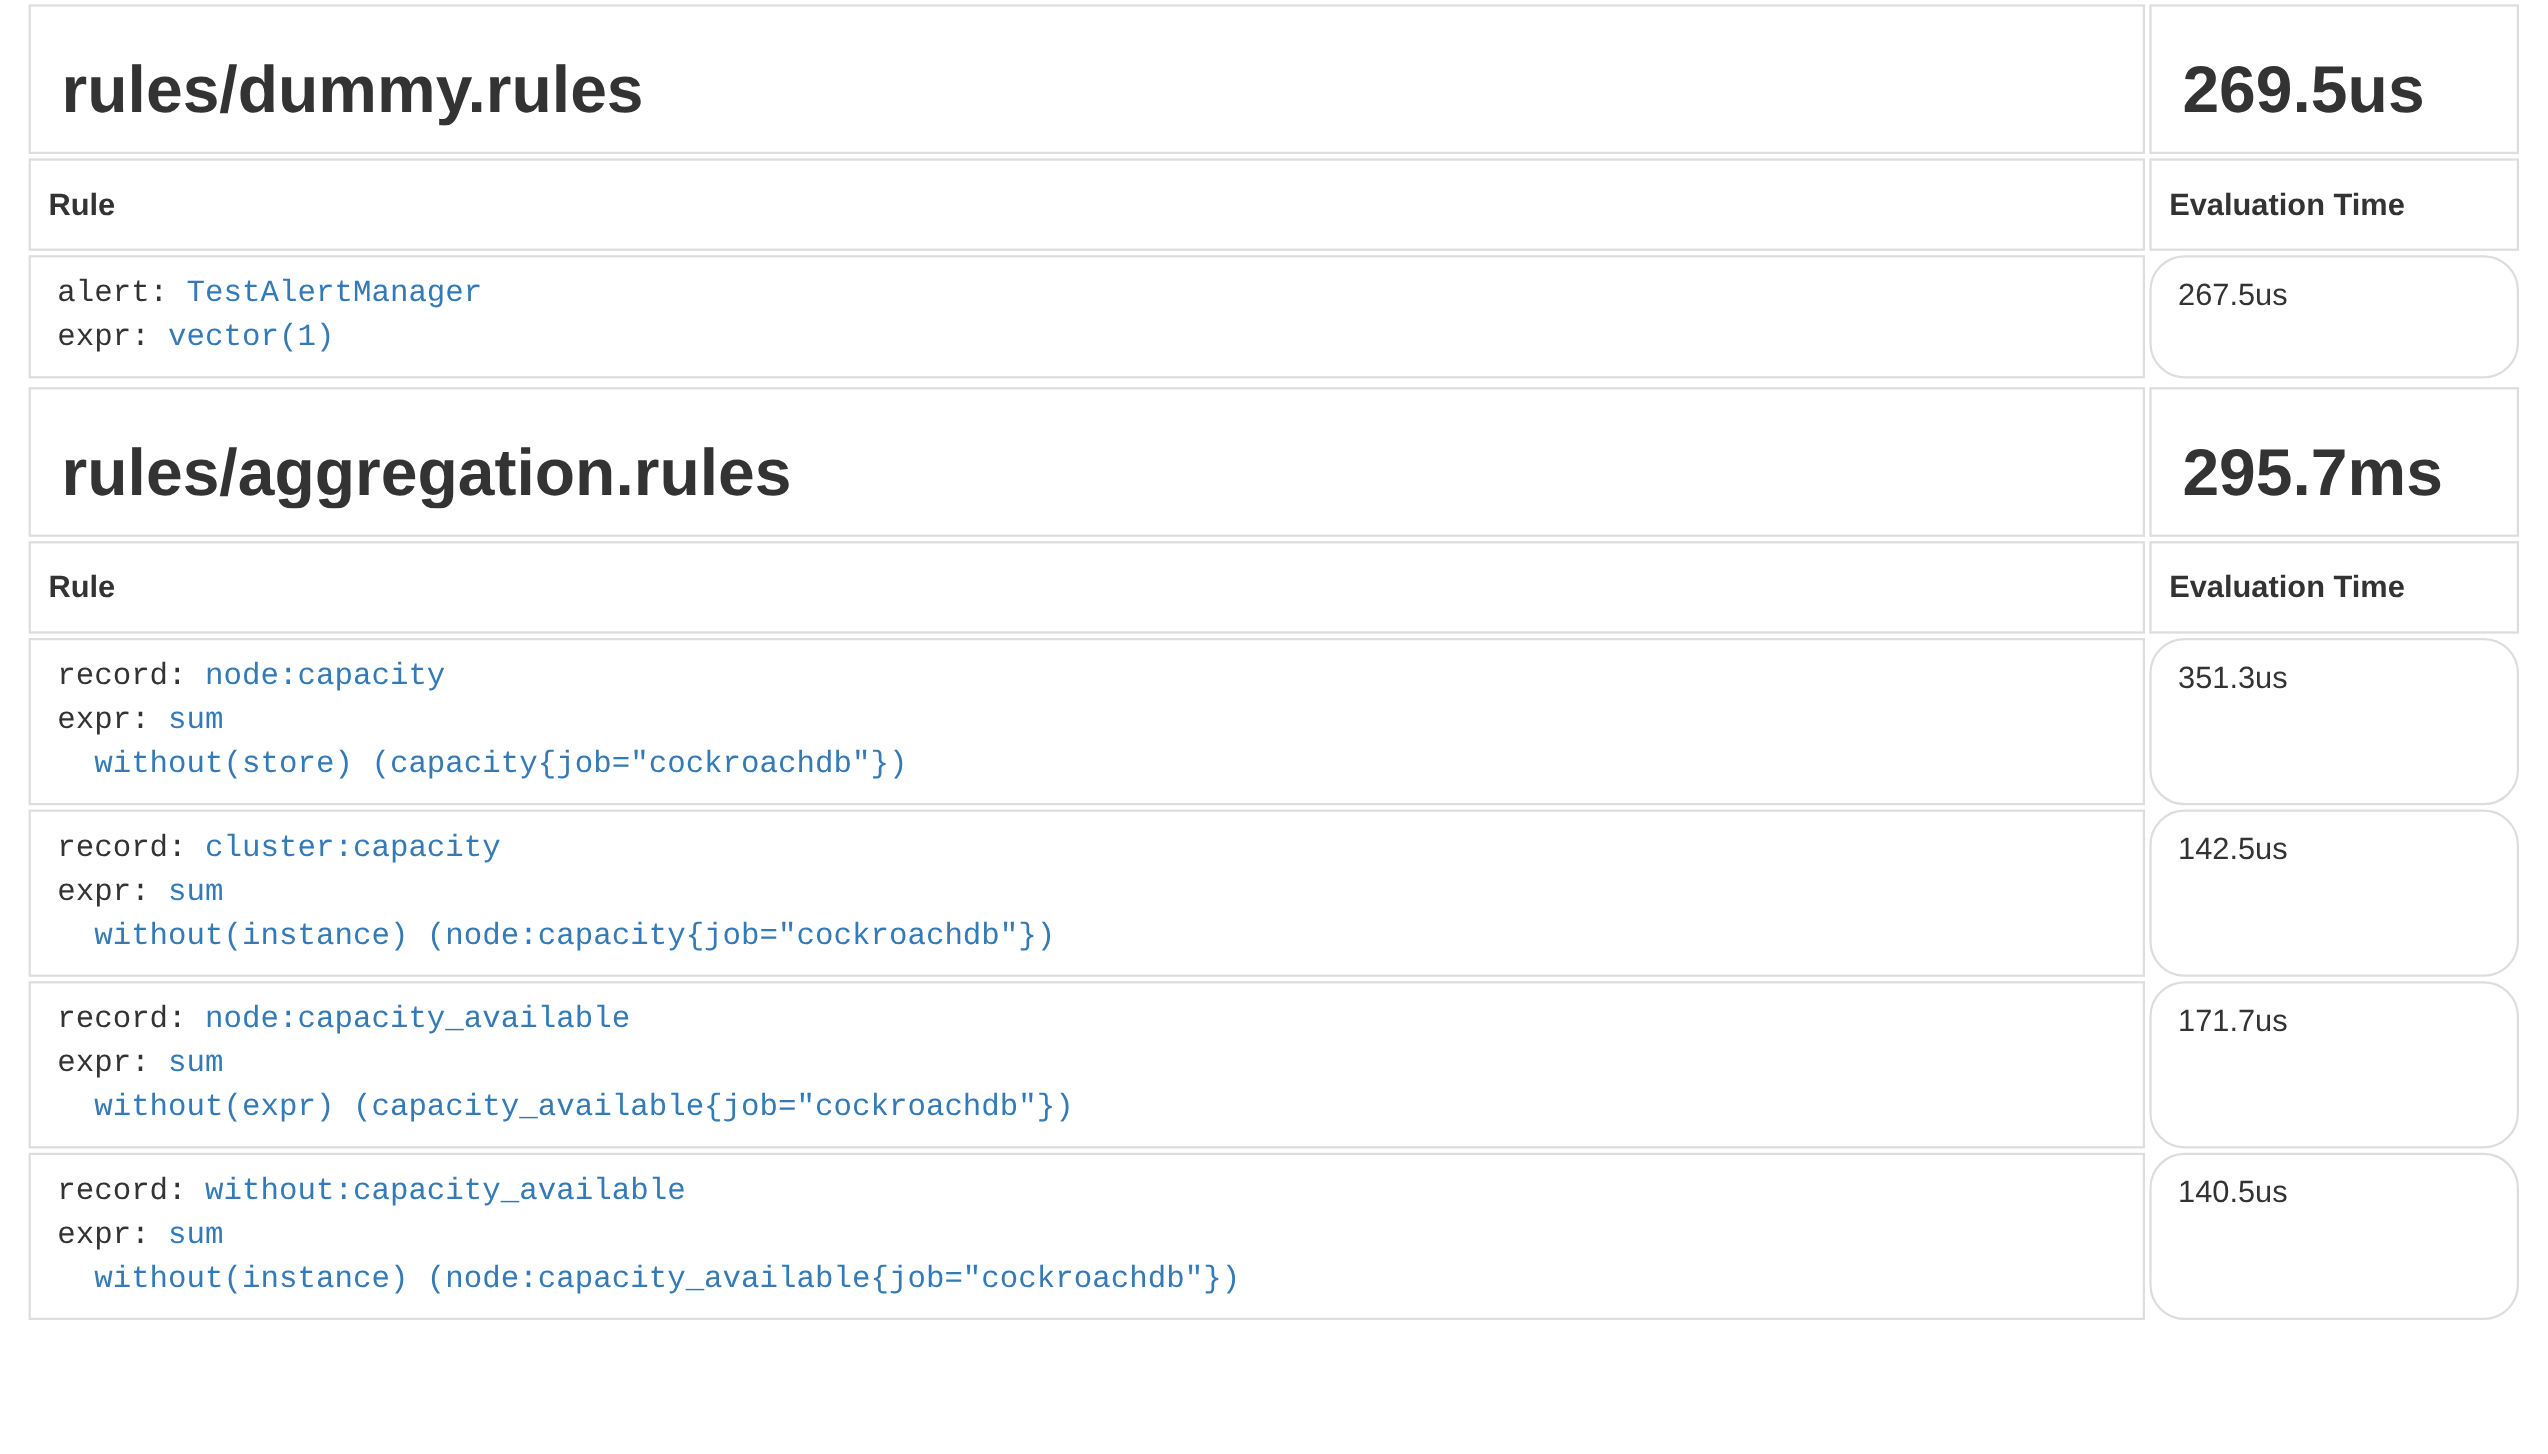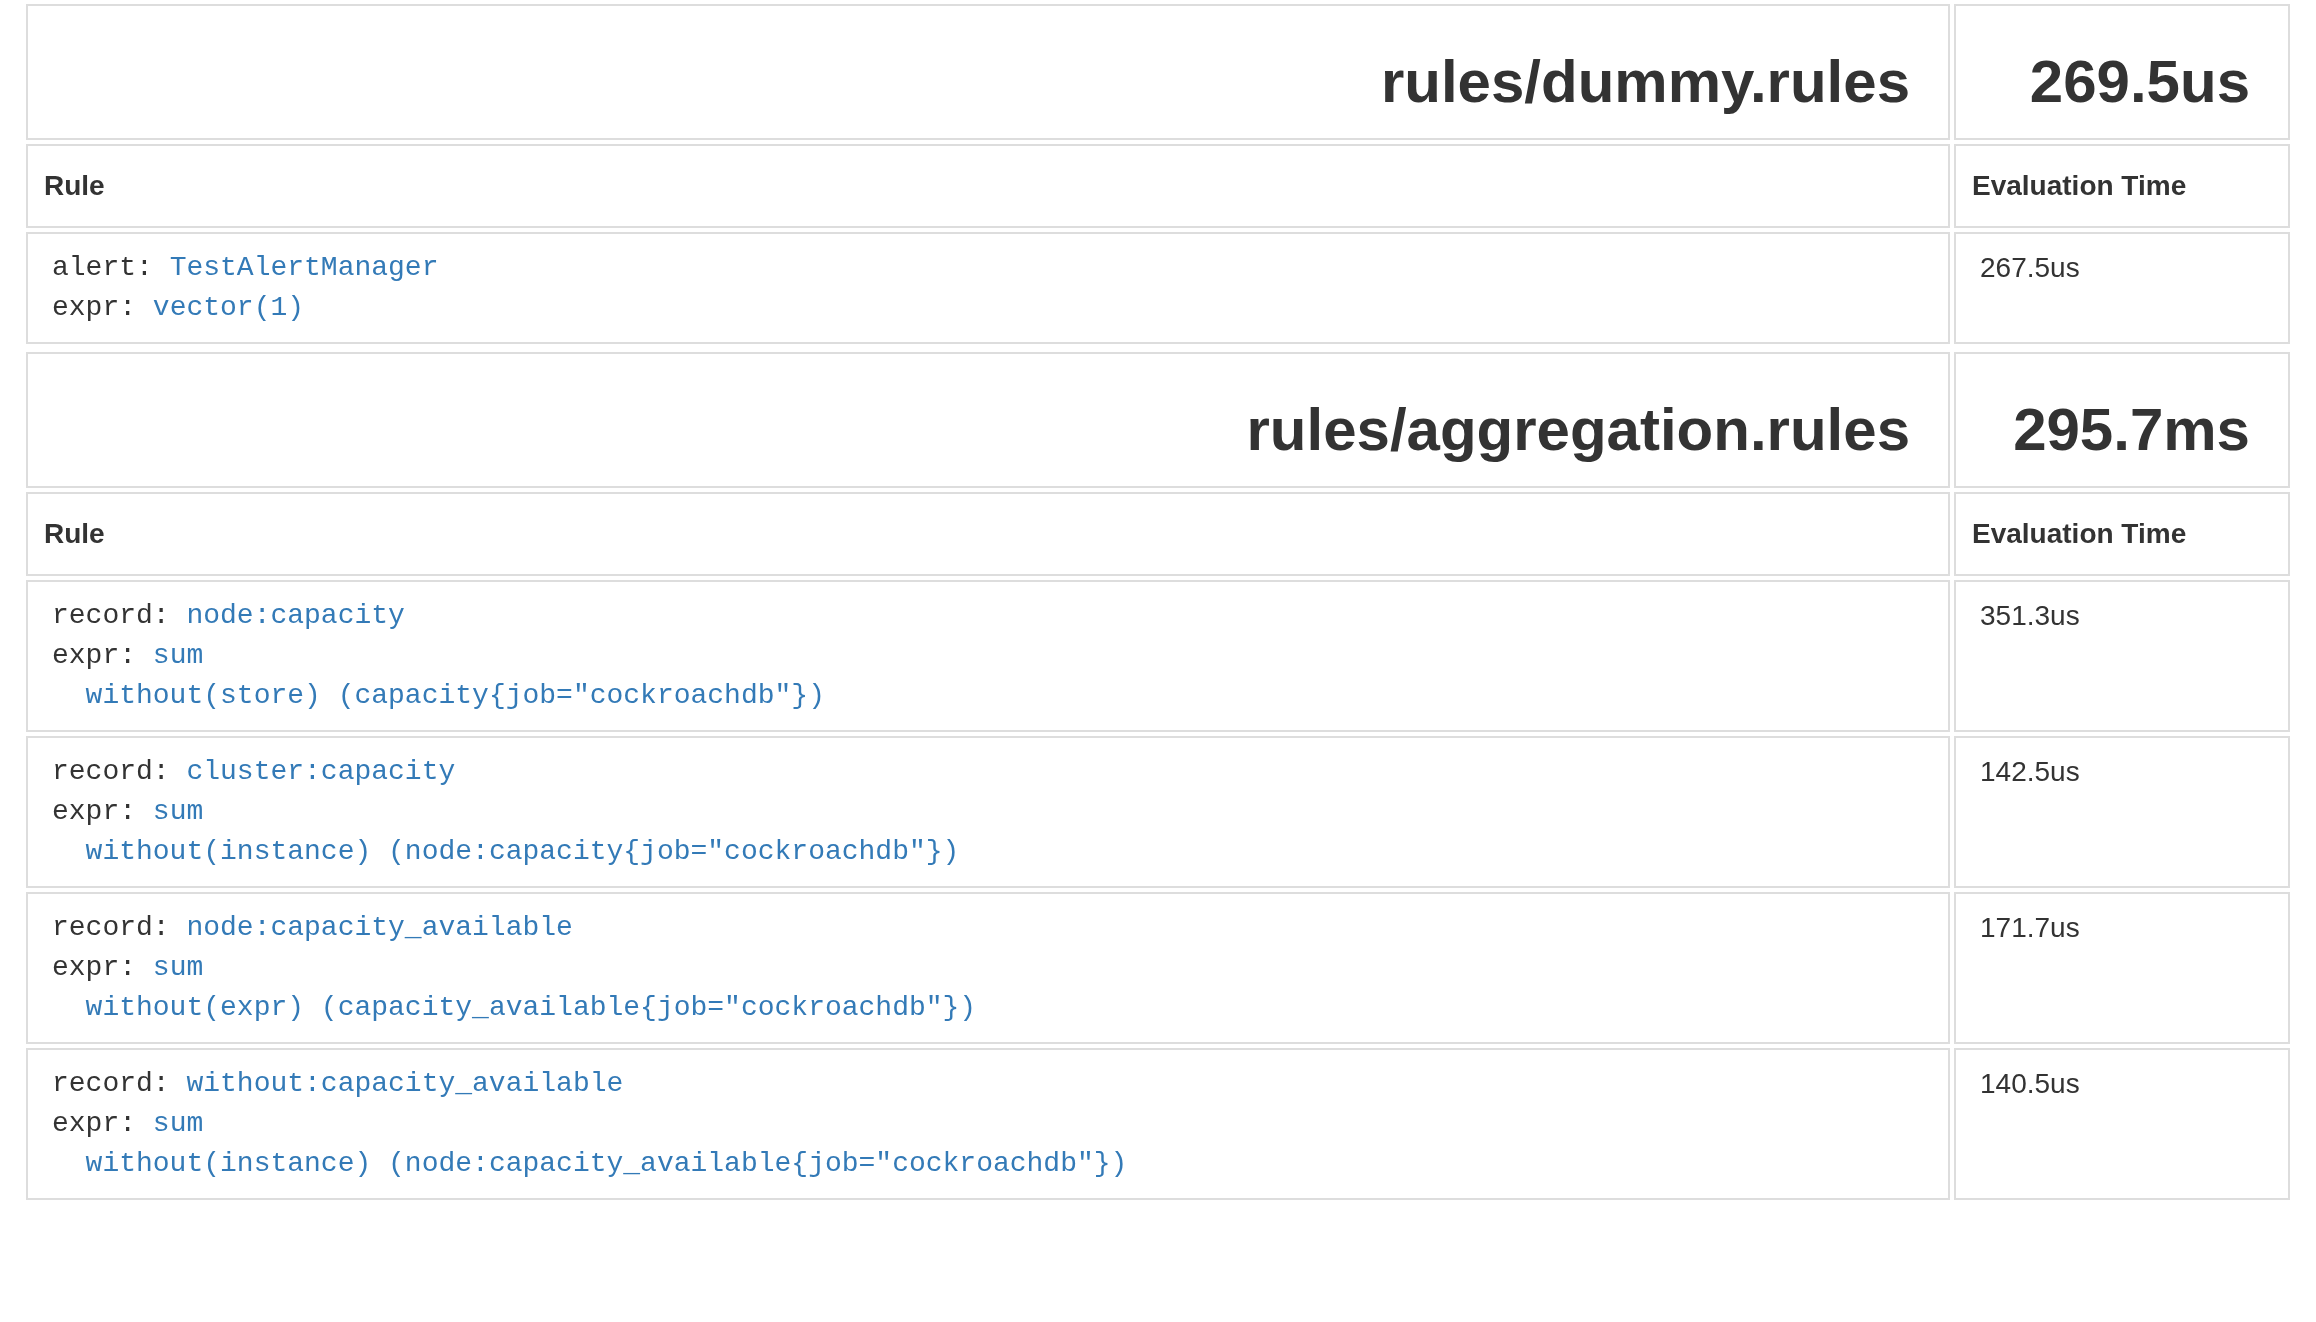--- a/index.html
+++ b/index.html
@@ -32,21 +32,21 @@
     table-layout: fixed;
     margin: 0;
   }
   .col-time { width: 336px; }
   table.rule-table td {
     border: 2px solid var(--border);
     vertical-align: top;
     background: #ffffff;
     box-sizing: border-box;
   }
-  .group-cell { padding: 12px 38px; text-align: right; }
+  .group-cell { padding: 12px 20px; }
   .group-title {
     font-size: 60px;
     line-height: 64px;
     font-weight: bold;
     margin: 32px 0 12px 8px;
     color: var(--text);
     white-space: nowrap;
     overflow: hidden;
   }
   .th-cell {
@@ -69,20 +69,21 @@
   a.code-link {
     color: var(--link);
     text-decoration: none;
     cursor: pointer;
     margin-top: 48px;
   }
   td.time-value-cell {
     padding: 14px 20px 14px 24px;
     font-size: 28px;
     line-height: 40px;
+    border-radius: 32px;
   }
 </style>
 </head>
 <body style="--link: #337ab7; --border: #dddddd; --rulebg: #f5f5f5; --text: #333333;">
 
 <div class="page">
   <div>
       <table class="rule-table">
         <colgroup>
           <col>

